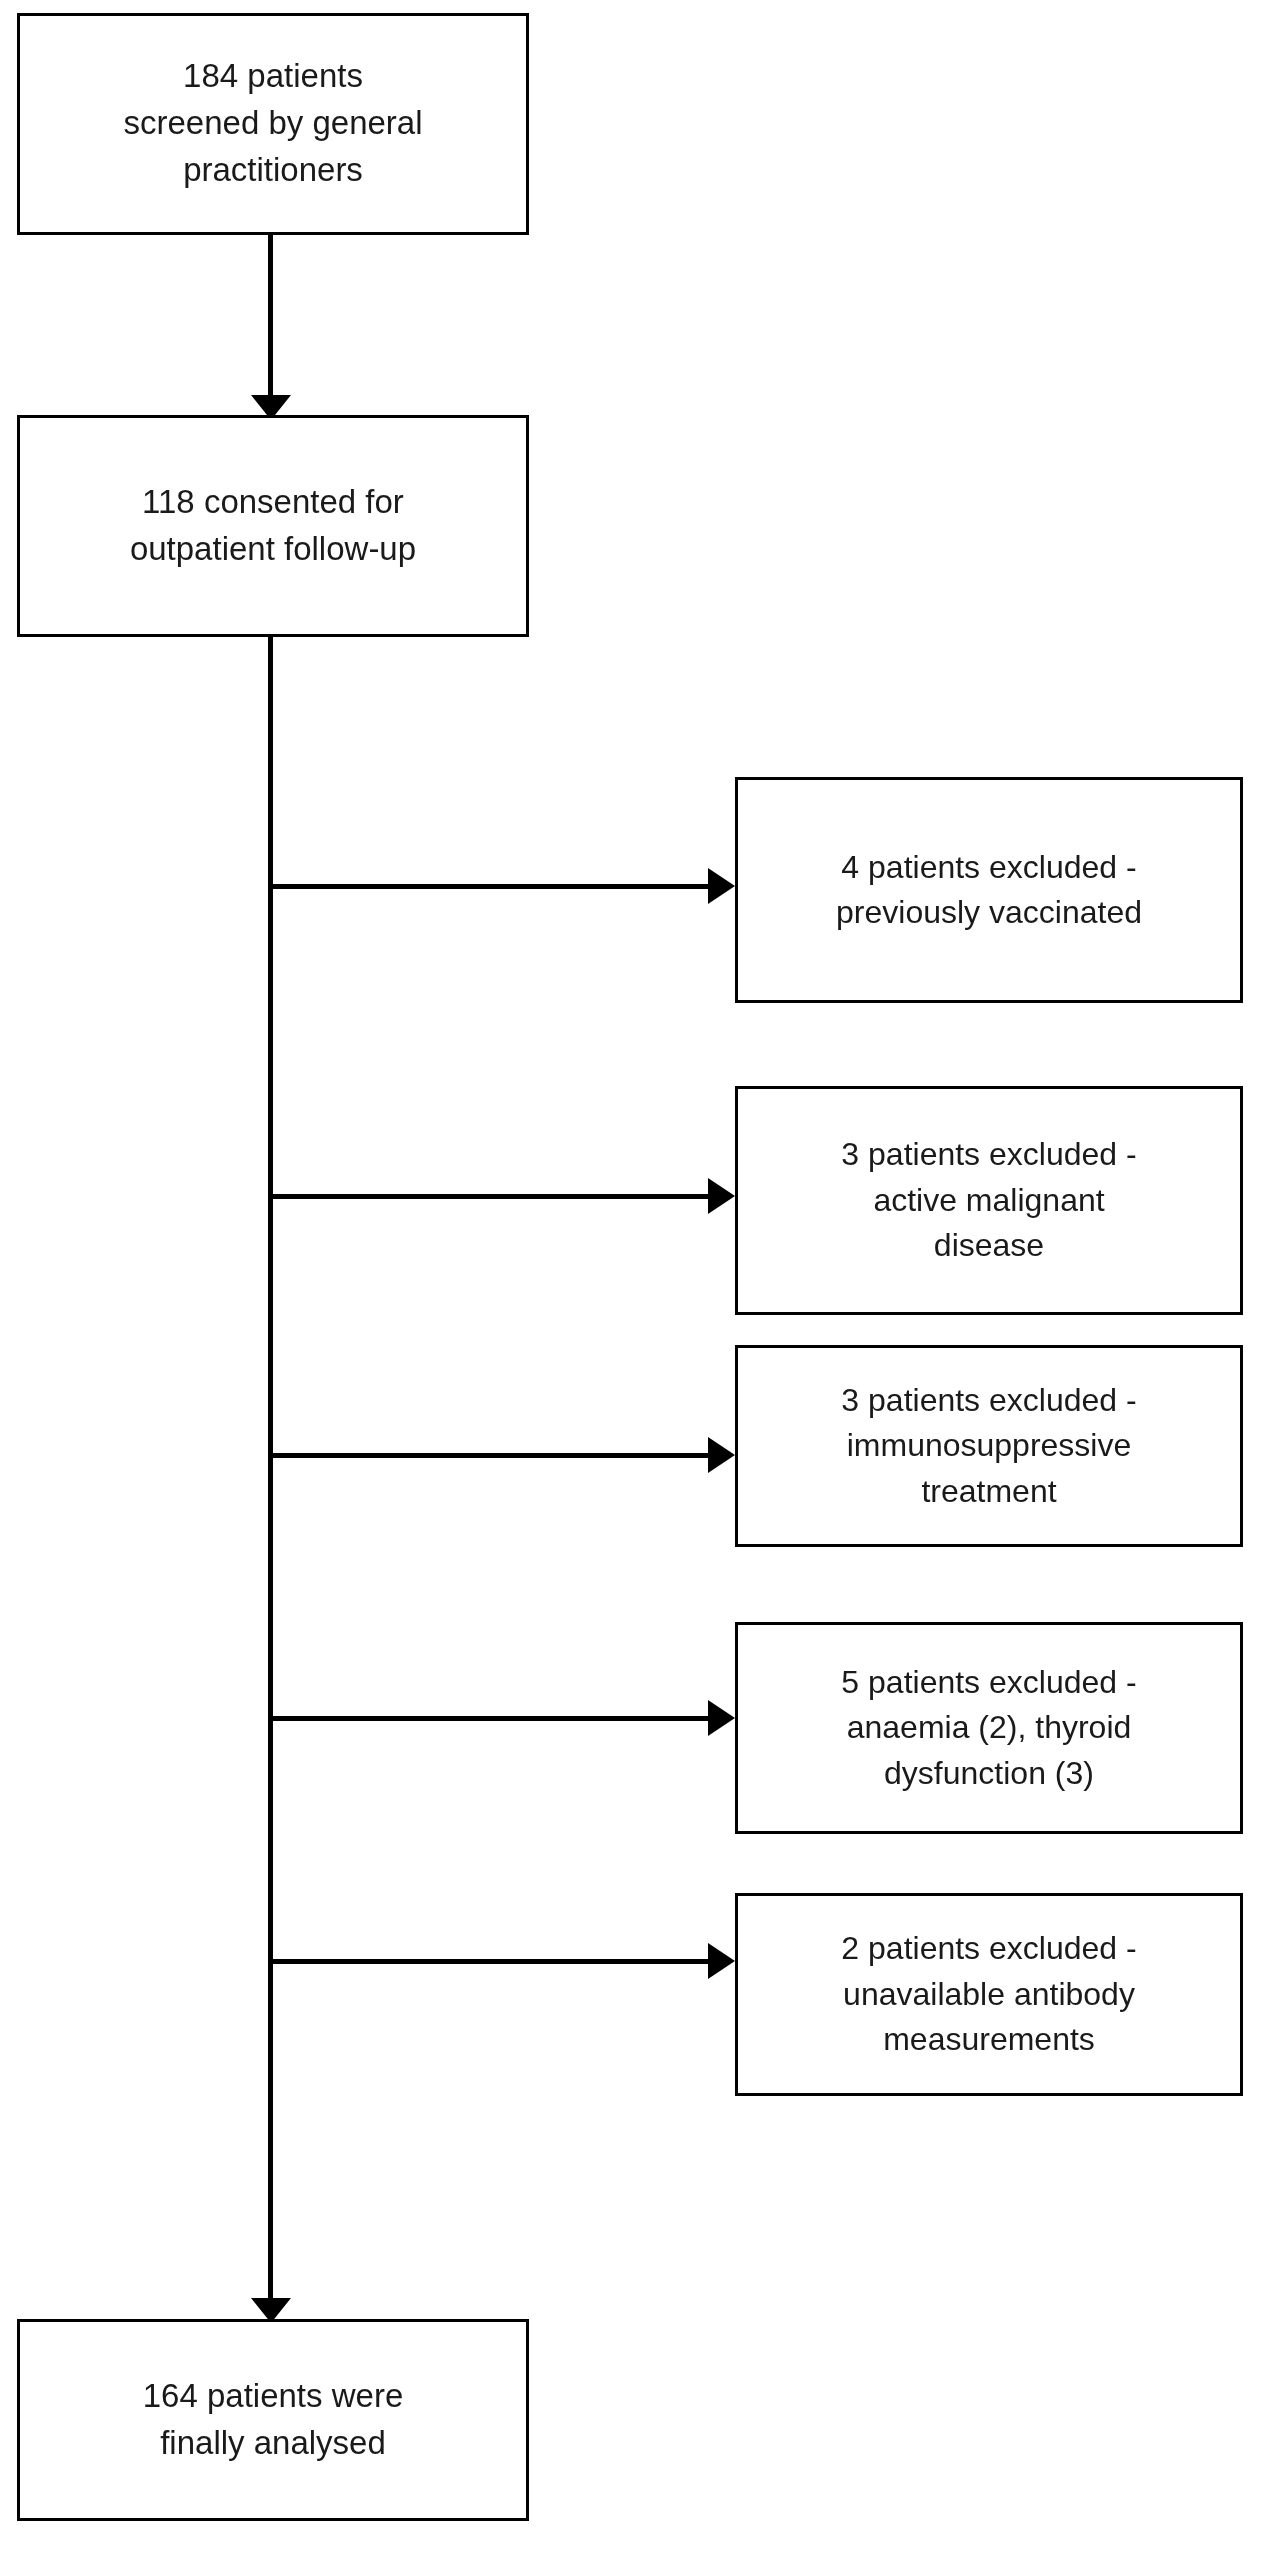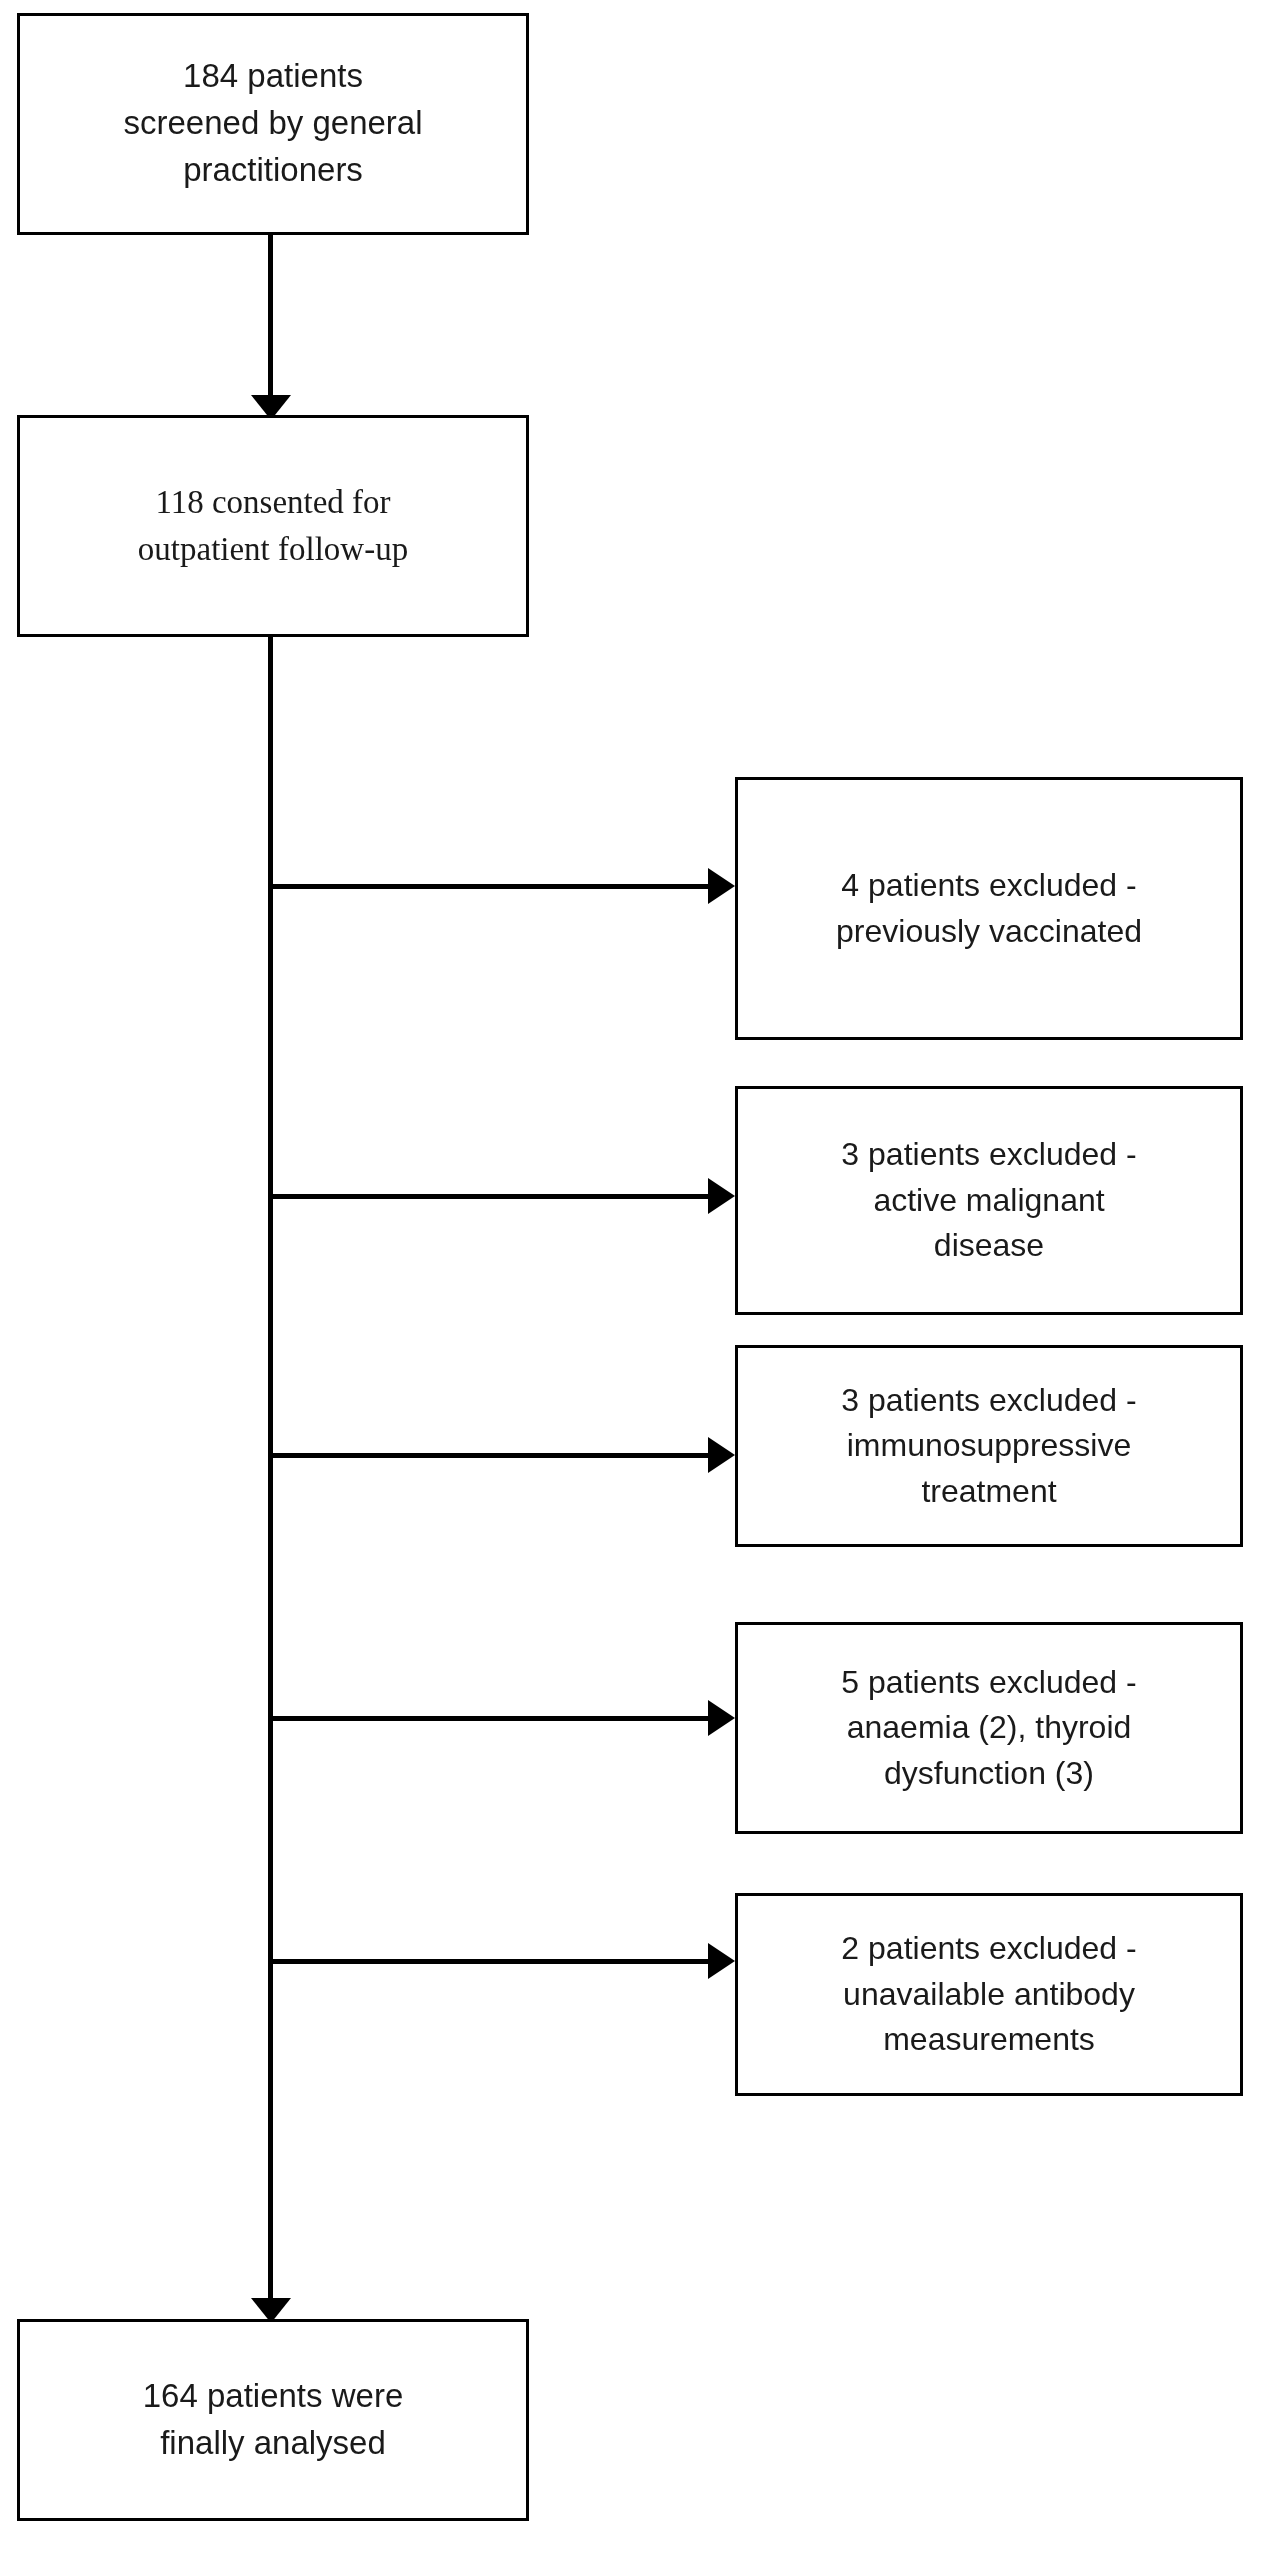--- a/index.html
+++ b/index.html
@@ -35,30 +35,30 @@
     padding: 0 8.5px;
     white-space: pre-line;
   }
   
   .main-node {
     left: 17px;
     width: 512px;
     font-size: 33px;
   }
   #node-screened  { top: 12.7px;   height: 222px; justify-content: center; }
-  #node-consented { top: 415px;  height: 222px; font-family: Liberation Serif, serif; }
+  #node-consented { top: 415px;  height: 222px; }
   #node-analysed  { top: 2319px; height: 202px; }
 
   
   .excluded-node {
     left: 735px;
     width: 508px;
     font-size: 32px;
   }
-  #node-excl-1 { top: 777px;  height: 263px; }
+  #node-excl-1 { top: 777px;  height: 226px; }
   #node-excl-2 { top: 1086px; height: 229px; }
   #node-excl-3 { top: 1345px; height: 202px; }
   #node-excl-4 { top: 1622px; height: 212px; align-items: center; }
   #node-excl-5 { top: 1893px; height: 203px; }
 
   
   .v-line {
     position: absolute;
     width: 5.1px;
     background: #000000;

